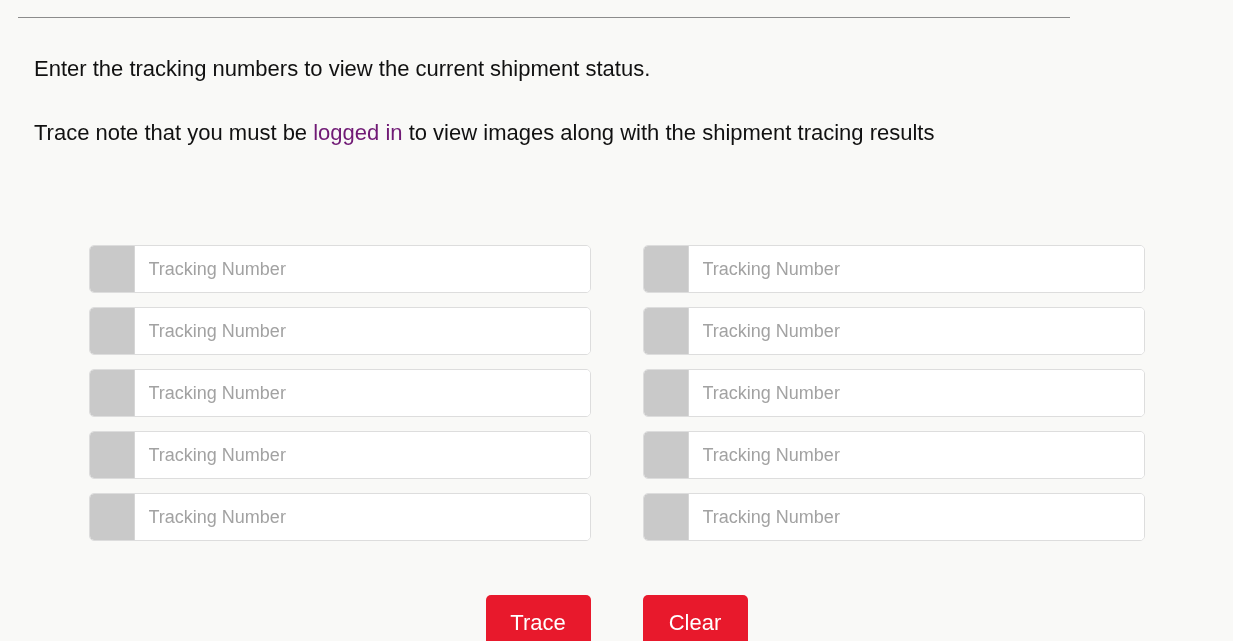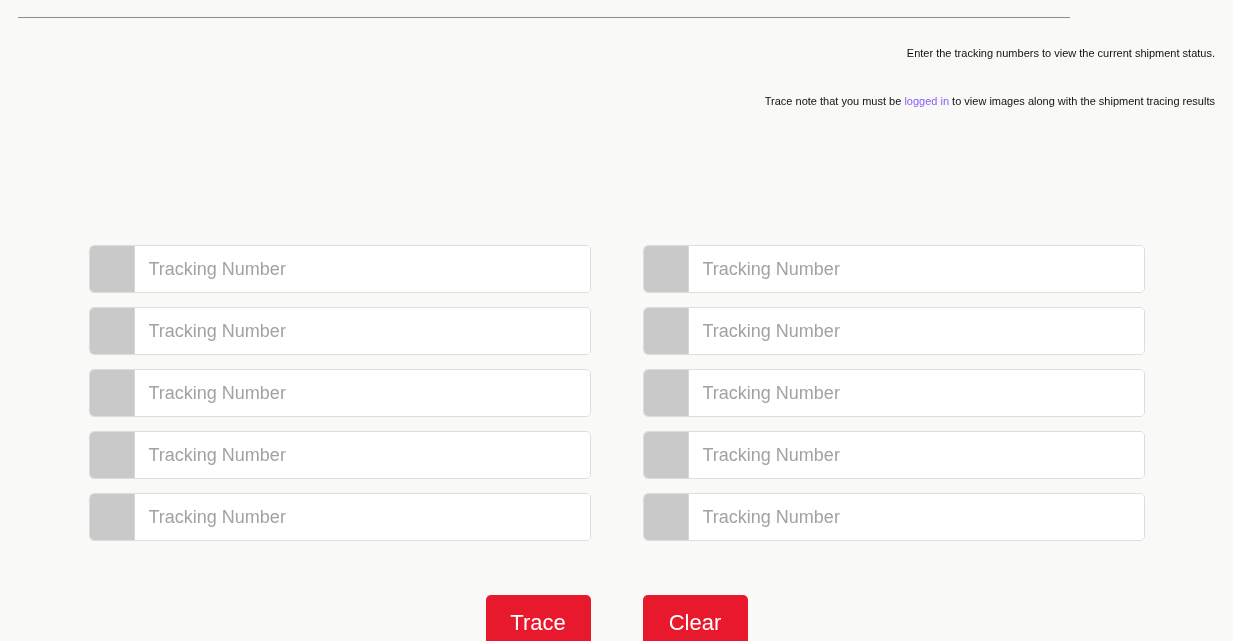--- a/index.html
+++ b/index.html
@@ -34,31 +34,30 @@
   }
 
   .title-rule {
     margin: 17px 0 0 0;
     border: 0;
     border-top: 1px solid #8c8c8c;
     width: 1052px;
   }
 
   .intro-line {
-    font-size: 11px;
+    font-size: 22px;
     line-height: 22px;
     color: #111111;
-    margin: 0;
-    text-align: right;
+    margin: 16px;
   }
   .intro-line.first { padding-top: 24px; }
   .intro-line.second { padding-top: 26px; }
 
   .login-link {
-    color: #8b5cf6;
+    color: #701a75;
     text-decoration: none;
   }
 
   .tracking-grid {
     position: absolute;
     left: 0;
     top: 228px;
     width: 1233px;
     display: flex;
     flex-direction: column;

